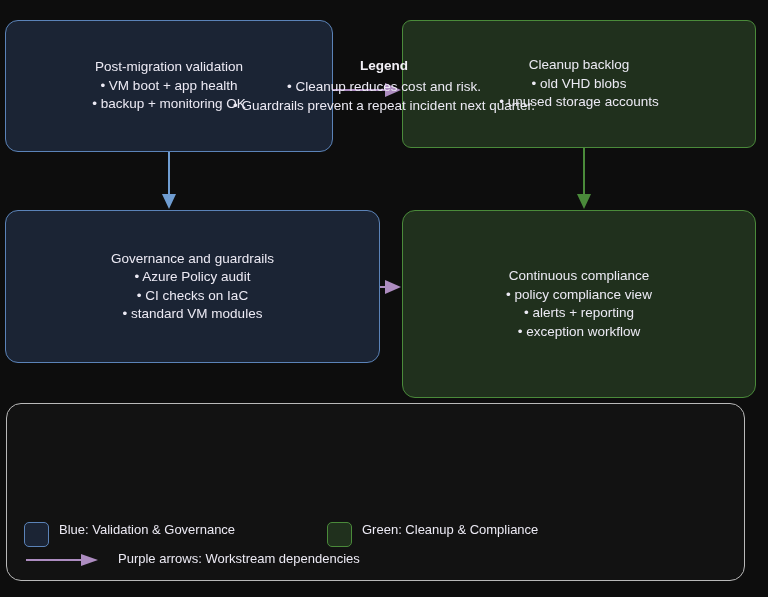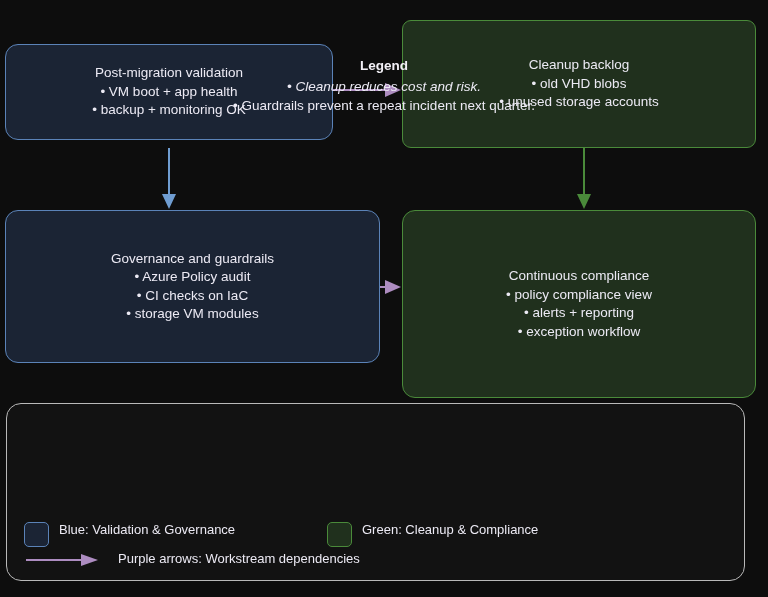--- a/index.html
+++ b/index.html
@@ -57,21 +57,21 @@
     background: #1b2434;
     border-color: #5b83b8;
   }
 
   .node.green {
     background: #20301d;
     border-color: #4a8a3a;
   }
 
   
-  #node-post-migration-validation { left: 5px;   top: 20px;  width: 328px; height: 96px; margin-top: 24px; }
+  #node-post-migration-validation { left: 5px;   top: 20px;  width: 328px; height: 132px; }
   #node-cleanup-backlog           { left: 402px; top: 20px;  width: 354px; height: 128px; border-radius: 9px; }
   #node-governance-guardrails     { left: 5px;   top: 210px; width: 375px; height: 153px; }
   #node-continuous-compliance     { left: 402px; top: 210px; width: 354px; height: 188px; }
 
   
   .connector { position: absolute; }
 
   svg.connector { overflow: visible; }
 
   
@@ -100,21 +100,21 @@
   .legend-note {
     position: absolute;
     left: 0;
     width: 100%;
     text-align: center;
     font-size: 13.5px;
     line-height: 19px;
     color: #eceaf4;
   }
 
-  #legend-note-0 { top: 77px; font-style: italic; }
+  #legend-note-0 { top: 77px; }
   #legend-note-1 { top: 96px; }
 
   .legend-key {
     position: absolute;
     display: flex;
     gap: 10px;
   }
 
   #legend-key-blue  { left: 24px;  top: 522px; }
   #legend-key-green { left: 327px; top: 522px; }
@@ -176,21 +176,21 @@
   <div class="node green" id="node-cleanup-backlog">
     <div class="title">Cleanup backlog</div>
     <div class="bullet">• old VHD blobs</div>
     <div class="bullet">• unused storage accounts</div>
   </div>
 
   <div class="node blue" id="node-governance-guardrails">
     <div class="title">Governance and guardrails</div>
     <div class="bullet">• Azure Policy audit</div>
     <div class="bullet">• CI checks on IaC</div>
-    <div class="bullet">• storage VM modules</div>
+    <div class="bullet">• standard VM modules</div>
   </div>
 
   <div class="node green" id="node-continuous-compliance">
     <div class="title">Continuous compliance</div>
     <div class="bullet">• policy compliance view</div>
     <div class="bullet">• alerts + reporting</div>
     <div class="bullet">• exception workflow</div>
   </div>
 
   <div id="legend-box"></div>

